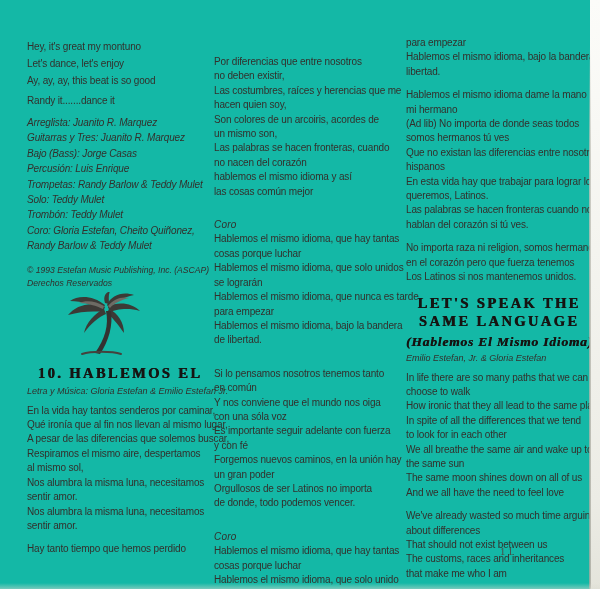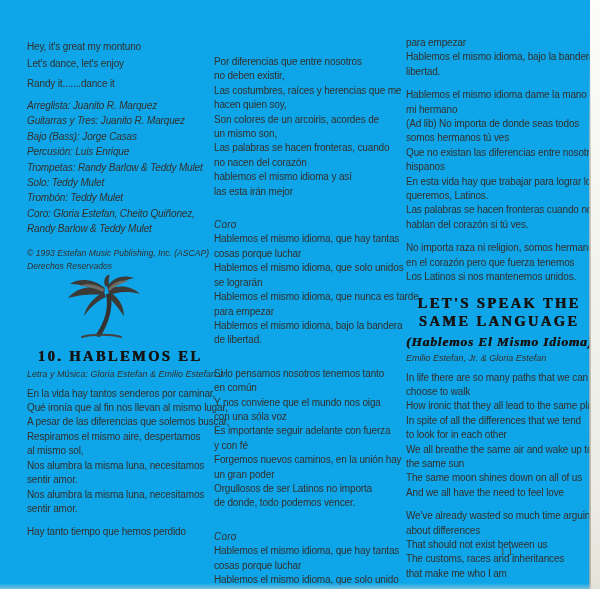--- a/index.html
+++ b/index.html
@@ -3,21 +3,21 @@
 <meta charset="utf-8">
 <style>
   html,body{margin:0;padding:0;}
   body{
     font-family:"Liberation Sans",sans-serif;
     background:#e9e9e4;
   }
   .page{
     position:relative;
     width:600px;height:589px;
-    background:#0ea5e9;
+    background:#14b8a6;
     overflow:hidden;
     color:#33302c;
   }
   
   .col{position:absolute;top:38px;}
   .col-left{left:27px;width:186px;}
   .col-mid{left:214px;width:190px;top:36px;}
   .col-right{left:406px;width:186px;top:36px;}
 
   .line{
@@ -98,20 +98,21 @@
     background:linear-gradient(to bottom,rgba(230,230,222,0),rgba(220,220,210,.5));
   }
 </style>
 </head>
 <body>
 
 <div class="page">
   <div class="col col-left"><div class="block stanza intro">
         <div class="line">Hey, it's great my montuno</div>
         <div class="line">Let's dance, let's enjoy</div>
+        <div class="line">Ay, ay, ay, this beat is so good</div>
       </div><div class="block stanza intro">
         <div class="line">Randy it.......dance it</div>
       </div><div class="block credits">
         <div class="line">Arreglista: Juanito R. Marquez</div>
         <div class="line">Guitarras y Tres: Juanito R. Marquez</div>
         <div class="line">Bajo (Bass): Jorge Casas</div>
         <div class="line">Percusión: Luis Enrique</div>
         <div class="line">Trompetas: Randy Barlow &amp; Teddy Mulet</div>
         <div class="line">Solo: Teddy Mulet</div>
         <div class="line">Trombón: Teddy Mulet</div>
@@ -159,21 +160,21 @@
       <div class="block stanza">
         <div class="line">Por diferencias que entre nosotros</div>
         <div class="line">no deben existir,</div>
         <div class="line">Las costumbres, raíces y herencias que me</div>
         <div class="line">hacen quien soy,</div>
         <div class="line">Son colores de un arcoiris, acordes de</div>
         <div class="line">un mismo son,</div>
         <div class="line">Las palabras se hacen fronteras, cuando</div>
         <div class="line">no nacen del corazón</div>
         <div class="line">hablemos el mismo idioma y así</div>
-        <div class="line">las esta irán mejor</div>
+        <div class="line">las cosas común mejor</div>
       </div>
       <div class="block stanza">
         <div class="stanza-label">Coro</div>
         <div class="line">Hablemos el mismo idioma, que hay tantas</div>
         <div class="line">cosas porque luchar</div>
         <div class="line">Hablemos el mismo idioma, que solo unidos</div>
         <div class="line">se lograrán</div>
         <div class="line">Hablemos el mismo idioma, que nunca es tarde</div>
         <div class="line">para empezar</div>
         <div class="line">Hablemos el mismo idioma, bajo la bandera</div>

